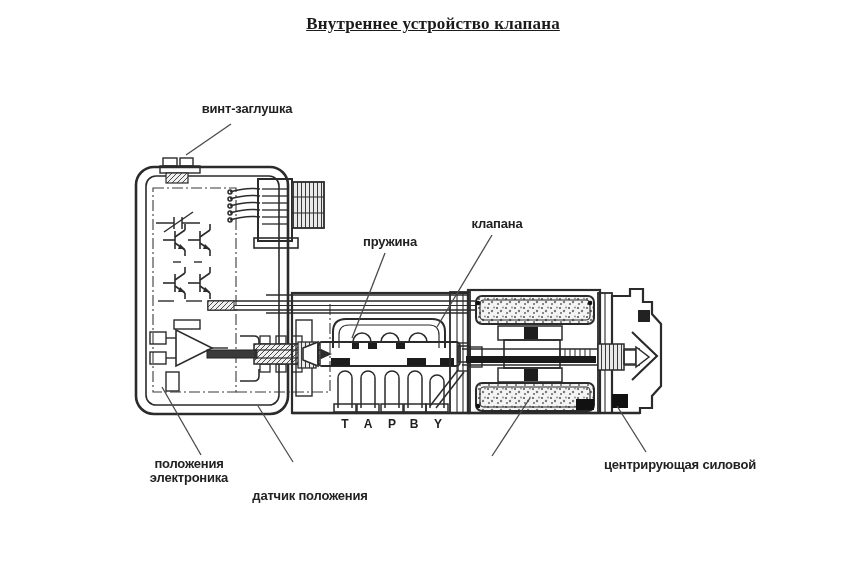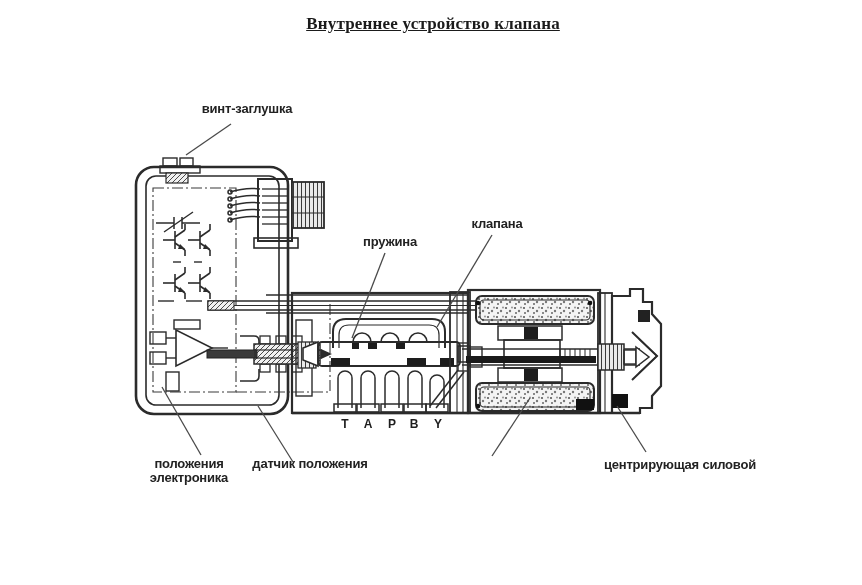--- a/index.html
+++ b/index.html
@@ -261,21 +261,21 @@
       <line x1="492" y1="456" x2="530" y2="398"></line>
       <line x1="646" y1="452" x2="617" y2="406"></line>
     </g>
   </svg>
 
   <div class="lbl" style="left:247px;top:102px">винт-заглушка</div>
   <div class="lbl" style="left:390px;top:235px">пружина</div>
   <div class="lbl" style="left:497px;top:217px">клапана</div>
   <div class="lbl" style="left:189px;top:457px">положения
 электроника</div>
-  <div class="lbl" style="left:310px;top:457px">датчик положения</div>
+  <div class="lbl" style="left:310px;top:489px">датчик положения</div>
   <div class="lbl" style="left:680px;top:458px">центрирующая силовой</div>
 
   <span class="port" style="left:345px">T</span>
   <span class="port" style="left:368px">A</span>
   <span class="port" style="left:392px">P</span>
   <span class="port" style="left:414px">B</span>
   <span class="port" style="left:438px">Y</span>
 
 </div>
 

